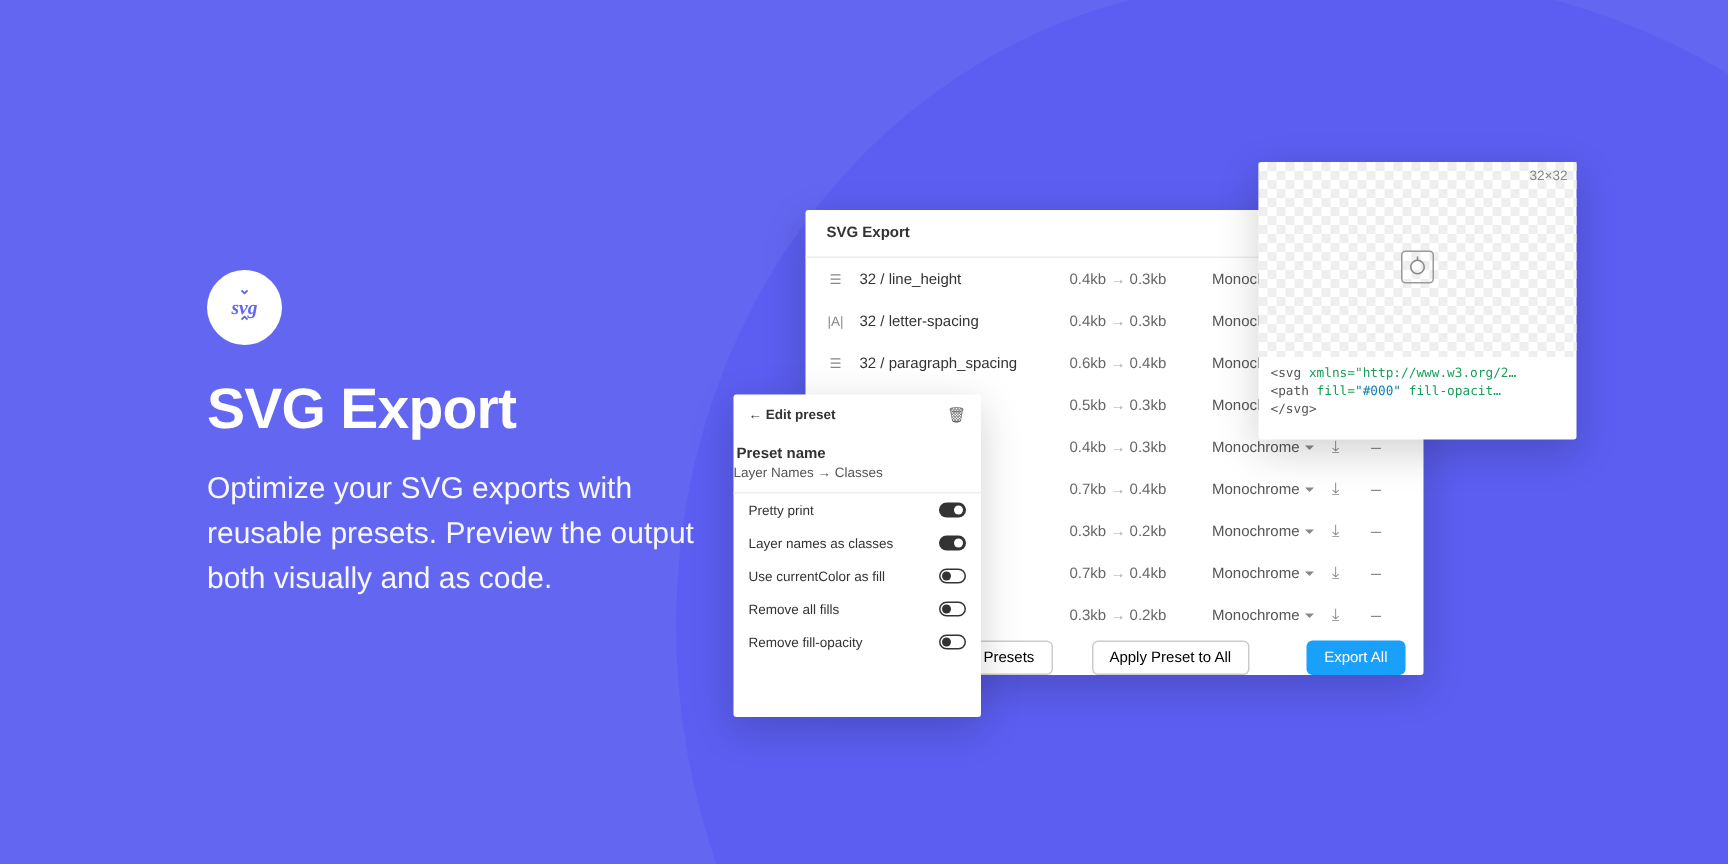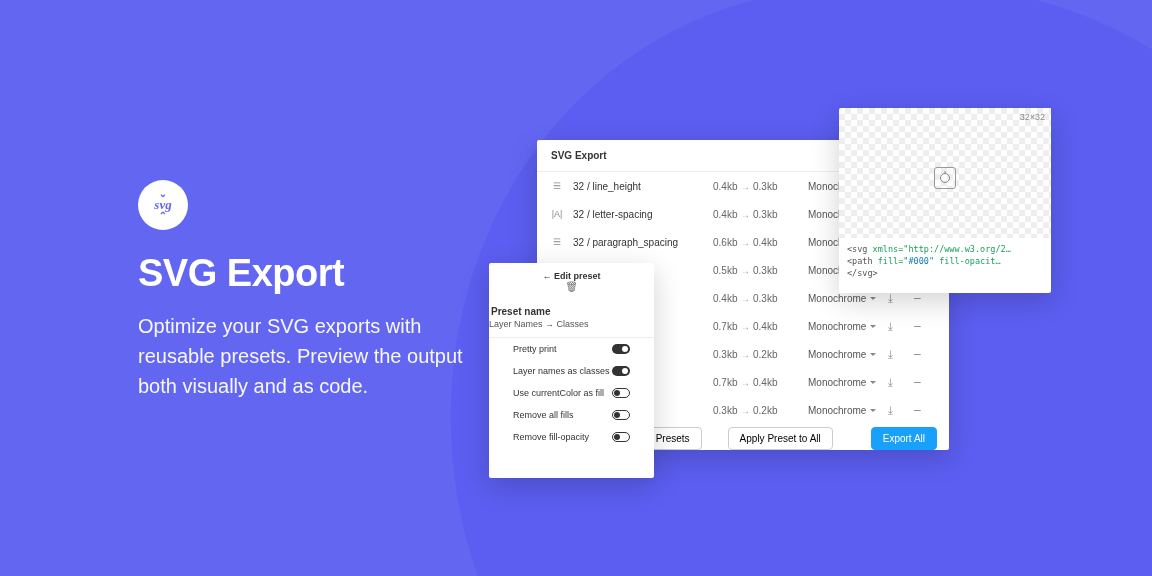--- a/index.html
+++ b/index.html
@@ -63,26 +63,26 @@
   .row .preset { flex: 0 0 70px; color: #555; display: flex; align-items: center; gap: 2px; }
   .row .preset::after { content: ''; display: inline-block; border: 3px solid transparent; border-top-color: #888; margin-left: 2px; margin-top: 3px; }
   .row .dl { flex: 0 0 16px; color: #888; }
   .row .rm { flex: 0 0 10px; color: #888; font-size: 12px; }
   .footer-btns { position: absolute; right: 12px; bottom: 0; display: flex; gap: 26px; justify-content: space-between; }
   .btn { font-size: 10px; padding: 5px 11px; border-radius: 4px; border: 1px solid #ccc; background: #fff; cursor: pointer; }
   .btn.primary { background: #18a0fb; color: #fff; border-color: #18a0fb; margin-left: 12px; }
 
   
   .panel.preset { left: 489px; top: 263px; width: 165px; height: 215px; font-size: 9px; z-index: 3; }
-  .preset .hdr { display: flex; justify-content: space-between; align-items: center; padding: 8px 10px; flex-direction: column; }
+  .preset .hdr { display: flex; justify-content: space-between; padding: 8px 10px; }
   .preset .hdr .back { font-weight: 600; font-size: 9px; }
   .preset .hdr .trash { font-size: 10px; color: #666; }
   .preset .sect-label { font-weight: 600; padding: 6px 2px 2px; font-size: 10px; }
   .preset .value { padding: 0 0 8px; color: #555; font-size: 9px; border-bottom: 1px solid #eee; }
-  .preset .opt { display: flex; justify-content: space-between; align-items: center; padding: 6px 24px; font-size: 9px; }
+  .preset .opt { display: flex; justify-content: space-between; align-items: center; padding: 6px 10px; font-size: 9px; }
   .toggle { width: 18px; height: 10px; border-radius: 5px; position: relative; }
   .toggle.on { background: #333; }
   .toggle.off { background: #fff; border: 1px solid #333; }
   .toggle::after { content:''; position: absolute; width: 6px; height: 6px; border-radius: 50%; top: 2px; }
   .toggle.on::after { background: #fff; right: 2px; }
   .toggle.off::after { background: #333; left: 1px; top: 1px; }
 
   
   .panel.preview { left: 839px; top: 108px; width: 212px; height: 185px; z-index: 2; font-size: 9px; }
   .preview .checker {

